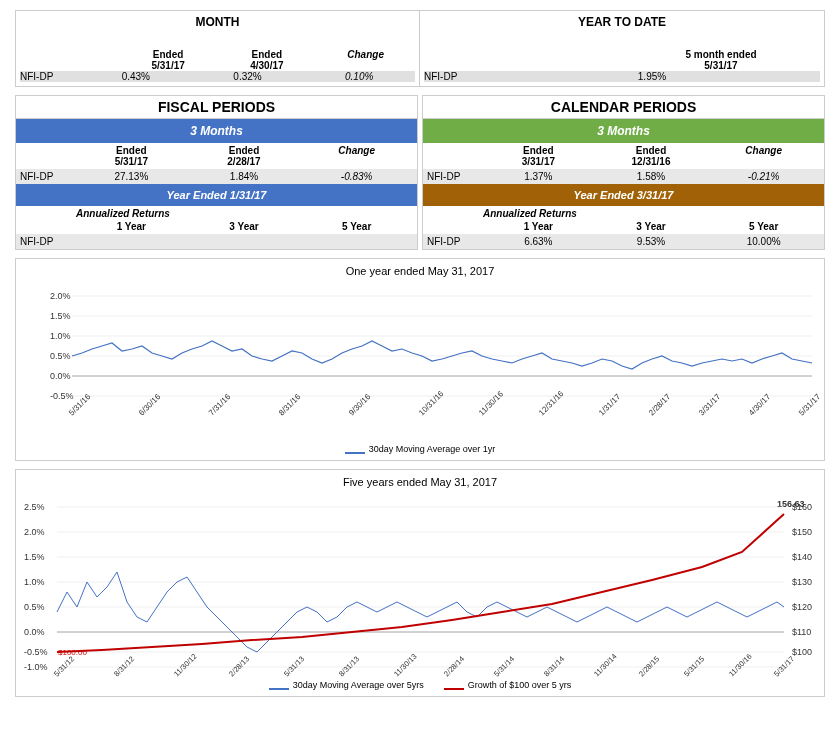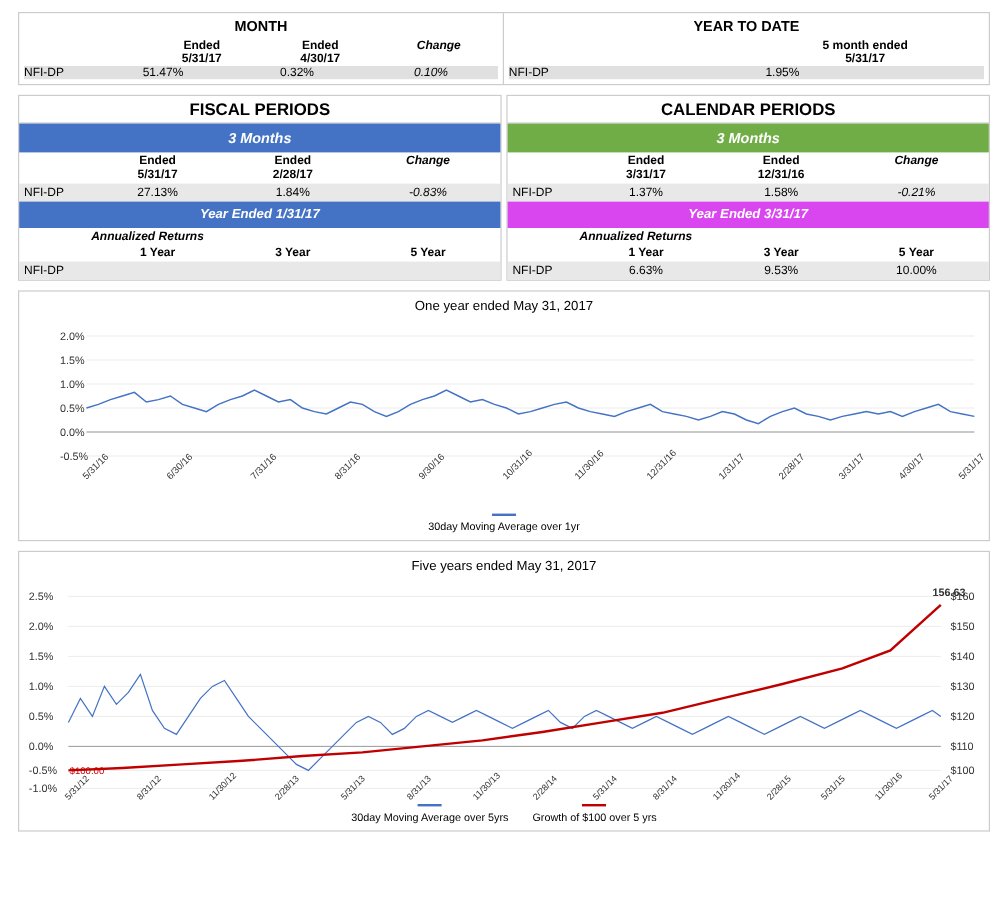--- a/index.html
+++ b/index.html
@@ -4,21 +4,21 @@
   <style>
     * { margin: 0; padding: 0; box-sizing: border-box; }
     body { font-family: Arial, sans-serif; font-size: 11px; background: #fff; width: 840px; }
 
     .page { padding: 10px 15px; }
 
     
     .top-section { display: flex; width: 100%; border: 1px solid #ccc; margin-bottom: 8px; }
     .top-left { width: 50%; border-right: 1px solid #ccc; padding: 4px; }
     .top-right { width: 50%; padding: 4px; }
-    .section-title { text-align: center; font-weight: bold; font-size: 12px; margin-bottom: 4px; }
+    .section-title { text-align: center; font-weight: bold; font-size: 12px; margin-bottom: 20px; }
     .col-headers { display: flex; justify-content: space-around; font-weight: bold; text-align: center; font-size: 10px; }
     .col-headers div { flex: 1; }
     .data-row { display: flex; align-items: center; }
     .data-row .label { width: 60px; font-size: 10px; }
     .data-row .values { flex: 1; display: flex; justify-content: space-around; text-align: center; }
     .data-row .values div { flex: 1; font-size: 10px; }
     .highlight-row { background: #e0e0e0; }
     .italic { font-style: italic; }
 
     
@@ -34,38 +34,38 @@
     .sub-headers .lbl { width: 55px; font-size: 10px; }
     .sub-headers .cols { flex: 1; display: flex; }
     .sub-headers .cols div { flex: 1; text-align: center; font-weight: bold; font-size: 10px; }
 
     .sub-data { display: flex; padding: 2px 4px; background: #e8e8e8; }
     .sub-data .lbl { width: 55px; font-size: 10px; }
     .sub-data .vals { flex: 1; display: flex; }
     .sub-data .vals div { flex: 1; text-align: center; font-size: 10px; }
 
     .year-bar-blue { background: #4472C4; color: white; text-align: center; padding: 5px; font-size: 11px; font-style: italic; font-weight: bold; }
-    .year-bar-green { background: #d946ef; color: white; text-align: center; padding: 5px; font-size: 11px; font-style: italic; font-weight: bold; }
+    .year-bar-green { background: #a16207; color: white; text-align: center; padding: 5px; font-size: 11px; font-style: italic; font-weight: bold; }
 
     .ann-returns-title { font-weight: bold; font-style: italic; padding: 2px 4px 0 60px; font-size: 10px; }
     .ann-headers { display: flex; padding: 2px 4px; }
     .ann-headers .lbl { width: 55px; }
     .ann-headers .cols { flex: 1; display: flex; }
     .ann-headers .cols div { flex: 1; text-align: center; font-weight: bold; font-size: 10px; }
     .ann-data { display: flex; padding: 2px 4px; background: #e8e8e8; }
     .ann-data .lbl { width: 55px; font-size: 10px; }
     .ann-data .vals { flex: 1; display: flex; }
     .ann-data .vals div { flex: 1; text-align: center; font-size: 10px; }
 
     
     .chart-section { border: 1px solid #ccc; margin-bottom: 8px; padding: 6px; }
     .chart-title { text-align: center; font-weight: normal; font-size: 11px; margin-bottom: 4px; }
     .chart-container { position: relative; width: 100%; }
     .chart-legend { display: flex; justify-content: center; font-size: 9px; margin-top: 3px; gap: 20px; }
-    .legend-item { display: flex; align-items: center; gap: 4px; flex-direction: column; }
+    .legend-item { display: flex; align-items: flex-end; gap: 4px; }
     .legend-line { width: 20px; height: 2px; }
 
     svg { display: block; }
   </style>
 </head>
 <body>
 
 <div class="page">
 
   <div class="top-section">
@@ -79,21 +79,21 @@
         </div>
         <div>
           <div>Ended</div>
           <div>4/30/17</div>
         </div>
         <div class="italic">Change</div>
       </div>
       <div class="data-row highlight-row">
         <div class="label">NFI-DP</div>
         <div class="values">
-          <div>51.47%</div>
+          <div>0.43%</div>
           <div>0.32%</div>
           <div class="italic">0.10%</div>
         </div>
       </div>
     </div>
     <div class="top-right">
       <div class="section-title">YEAR TO DATE</div>
       <div class="col-headers">
         <div style="width:55px"></div>
         <div>

